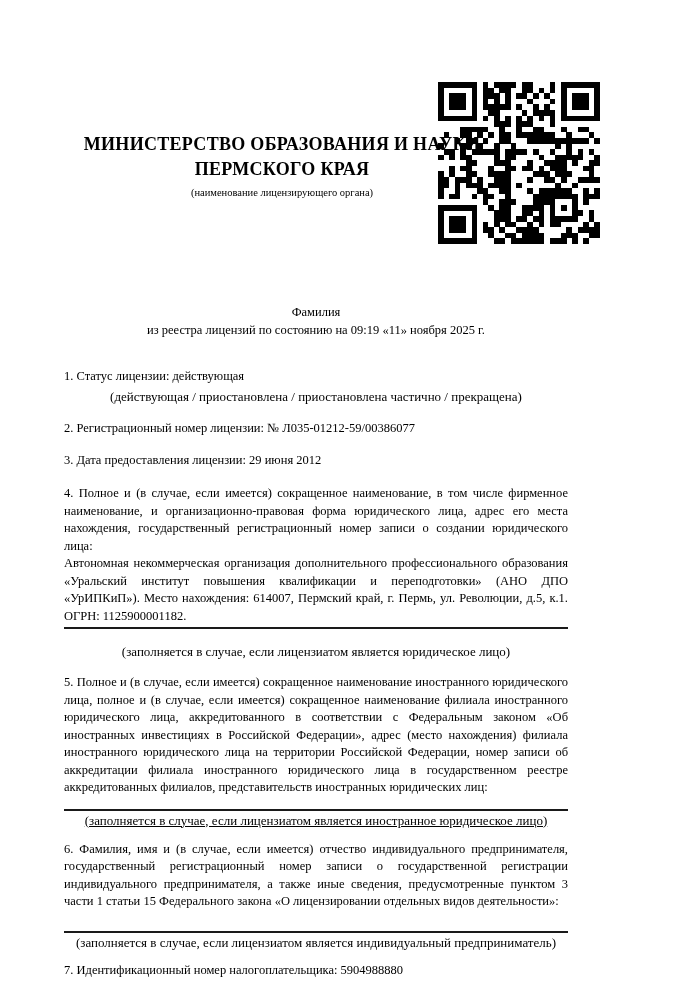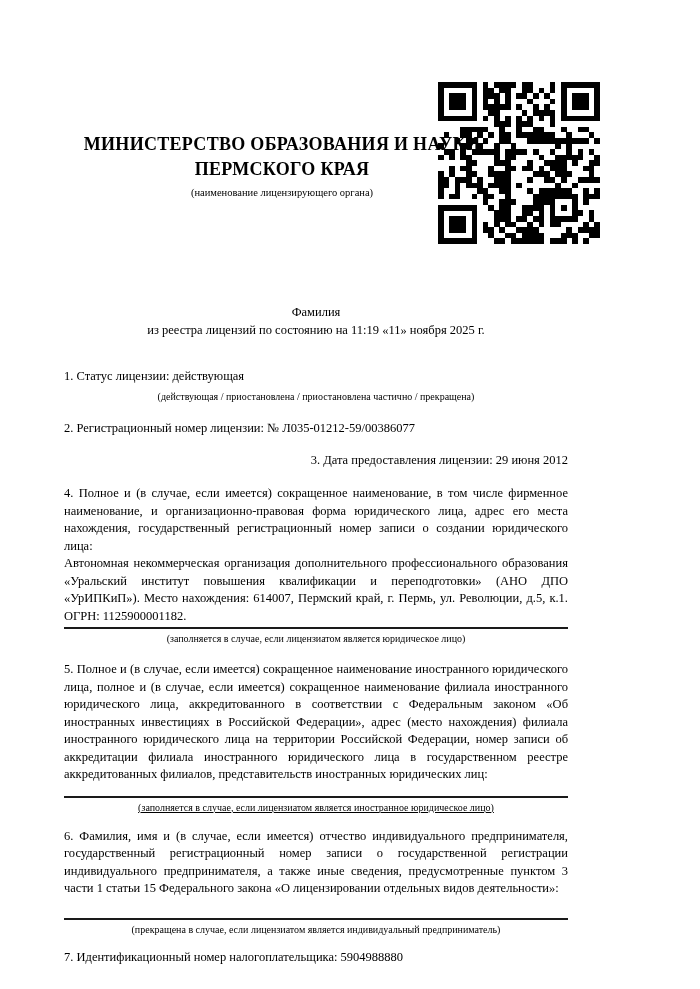--- a/index.html
+++ b/index.html
@@ -11,29 +11,29 @@
   .qr{position:absolute;top:82px;right:32px;width:162px;height:162px;}
   .qr svg{display:block;width:162px;height:162px;}
   .header{margin:132px 0 0 64px;width:436px;text-align:center;}
   .ministry{font-size:18px;font-weight:bold;line-height:25px;letter-spacing:.3px;}
   .authority-note{font-size:10.5px;line-height:13px;margin-top:4px;}
   .title{margin:104px 64px 0 64px;text-align:center;font-size:12.5px;line-height:18px;}
   .body{margin:0 64px;}
   p{margin:0;}
   .line{font-size:12.5px;line-height:16px;text-align:left;}
   .para{font-size:12.5px;line-height:17.5px;text-align:justify;}
-  .small-note{font-size:10px;line-height:13px;text-align:center;}
+  .small-note{font-size:13px;line-height:13px;text-align:center;}
   .rule{border-top:2px solid #1a1a1a;height:0;}
   .item1{margin-top:29px;}
   .note1{margin-top:6px;}
   .item2{margin-top:17px;}
-  .item3{margin-top:16px;text-align:right;}
+  .item3{margin-top:16px;}
   .p4{margin-top:17px;}
   .r4{margin-top:2px;}
-  .n4{margin-top:3px;}
+  .n4{margin-top:16px;}
   .p5{margin-top:16px;font-family:Liberation Serif, serif;}
   .r5{margin-top:12px;}
   .n5{margin-top:3px;text-decoration:underline;}
   .p6{margin-top:14px;}
   .r6{margin-top:20px;}
   .n6{margin-top:3px;}
   .item7{margin-top:13px;}
   .page-number{margin-top:21px;text-align:center;font-size:12.5px;line-height:16px;}
 </style>
 </head>
@@ -486,21 +486,21 @@
   <div class="header">
     <div class="ministry">
       <div>МИНИСТЕРСТВО ОБРАЗОВАНИЯ И НАУКИ</div>
       <div>ПЕРМСКОГО КРАЯ</div>
     </div>
     <div class="authority-note">(наименование лицензирующего органа)</div>
   </div>
 
   <div class="title">
     <div>Фамилия</div>
-    <div>из реестра лицензий по состоянию на 11:19 «11» ноября 2025 г.</div>
+    <div>из реестра лицензий по состоянию на 09:19 «11» ноября 2025 г.</div>
   </div>
 
   <div class="body">
 
     <p class="line item1">1. Статус лицензии: действующая</p>
     <div class="small-note note1">(действующая / приостановлена / приостановлена частично / прекращена)</div>
 
     <p class="line item2">2. Регистрационный номер лицензии: № Л035-01212-59/00386077</p>
 
     <p class="line item3">3. Дата предоставления лицензии: 29 июня 2012</p>
@@ -514,21 +514,21 @@
 
     <section>
       <p class="para p5">5. Полное и (в случае, если имеется) сокращенное наименование иностранного юридического лица, полное и (в случае, если имеется) сокращенное наименование филиала иностранного юридического лица, аккредитованного в соответствии с Федеральным законом «Об иностранных инвестициях в Российской Федерации», адрес (место нахождения) филиала иностранного юридического лица на территории Российской Федерации, номер записи об аккредитации филиала иностранного юридического лица в государственном реестре аккредитованных филиалов, представительств иностранных юридических лиц:</p>
       <div class="rule r5"></div>
       <div class="small-note n5">(заполняется в случае, если лицензиатом является иностранное юридическое лицо)</div>
     </section>
 
     <section>
       <p class="para p6">6. Фамилия, имя и (в случае, если имеется) отчество индивидуального предпринимателя, государственный регистрационный номер записи о государственной регистрации индивидуального предпринимателя, а также иные сведения, предусмотренные пунктом 3 части 1 статьи 15 Федерального закона «О лицензировании отдельных видов деятельности»:</p>
       <div class="rule r6"></div>
-      <div class="small-note n6">(прекращена в случае, если лицензиатом является индивидуальный предприниматель)</div>
+      <div class="small-note n6">(заполняется в случае, если лицензиатом является индивидуальный предприниматель)</div>
     </section>
 
     <p class="line item7">7. Идентификационный номер налогоплательщика: 5904988880</p>
 
     <div class="page-number">1</div>
 
   </div>
 </div>
 
 </body></html>

